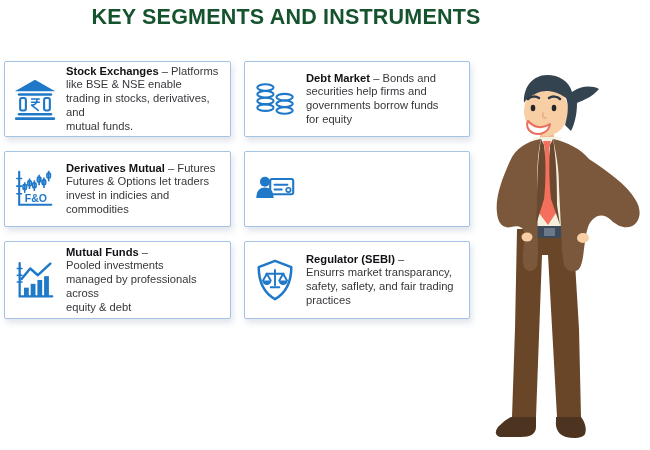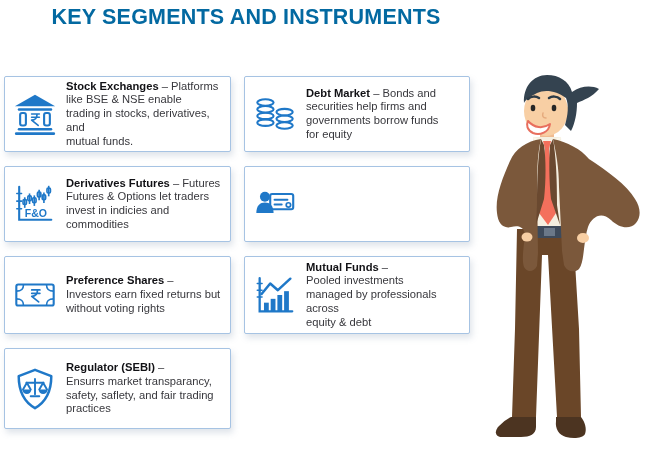--- a/index.html
+++ b/index.html
@@ -6,25 +6,25 @@
   body {
     width:650px; height:450px; position:relative; overflow:hidden;
     background:#ffffff;
     font-family:"Liberation Sans", sans-serif;
   }
   .stage { position:absolute; inset:0; }
 
   .title {
     position:absolute; top:5px; left:0; width:492px;
     text-align:center; font-weight:bold; font-size:21.5px; line-height:1.17;
-    color:#0369a1; letter-spacing:.2px;
+    color:#14532d; letter-spacing:.2px;padding-left:40px;
   }
 
   .cards {
-    position:absolute; left:4px; top:76px;
+    position:absolute; left:4px; top:61px;
     display:grid;
     grid-template-columns:227px 226px;
     grid-template-rows:76px 76px 78px 81px;
     column-gap:13px; row-gap:14px;
   }
   .card {
     background:#ffffff;
     border:1px solid #a6c3e3;
     border-radius:2px;
     box-shadow:2px 4px 6px rgba(110,130,160,.22);
@@ -109,51 +109,36 @@
             <rect x="21.5" y="17.5" width="3.6" height="5" rx="1.2"></rect>
           <path d="M28.3,9 V20"></path>
             <rect x="26.5" y="11.5" width="3.6" height="5" rx="1.2"></rect>
           <path d="M33.3,12 V23"></path>
             <rect x="31.5" y="14.5" width="3.6" height="5" rx="1.2"></rect>
           <path d="M38.3,5 V16"></path>
             <rect x="36.5" y="7.5" width="3.6" height="5" rx="1.2"></rect>
         </g>
         <text x="25" y="38" text-anchor="middle" font-size="11" font-weight="bold" fill="currentColor">F&amp;O</text>
       </svg>
-      <div class="card-text"><b class="card-name">Derivatives Futures</b><span class="card-rest"> – Futures
+      <div class="card-text"><b class="card-name">Derivatives Mutual</b><span class="card-rest"> – Futures
 Futures &amp; Options let traders
 invest in indicies and
 commodities</span></div>
     </div>
 
     <div class="card">
       <svg class="card-icon" viewBox="0 0 48 48">
         <rect x="19" y="13.5" width="24" height="16" rx="2" fill="#ffffff" stroke="currentColor" stroke-width="2.2"></rect>
         <path d="M23.5,19.5 H37 M23.5,24.5 H31" stroke="currentColor" stroke-width="2" stroke-linecap="round"></path>
         <circle cx="38" cy="25" r="2.3" fill="none" stroke="currentColor" stroke-width="1.8"></circle>
         <circle cx="13.5" cy="16.5" r="5.2" fill="currentColor"></circle>
         <path d="M4.5,33.5 C4.5,25.5 8.5,22.5 13.5,22.5 C18.5,22.5 22.5,25.5 22.5,33.5 Z" fill="currentColor"></path>
       </svg>
     </div>
 
-    <div class="card">
-      <svg class="card-icon" viewBox="0 0 48 48">
-        <rect x="4.5" y="13" width="39" height="22" rx="2" fill="none" stroke="currentColor" stroke-width="2.2"></rect>
-        <g fill="none" stroke="currentColor" stroke-width="1.7">
-          <path d="M12,13 C12,18 10,20 4.5,20"></path>
-          <path d="M36,13 C36,18 38,20 43.5,20"></path>
-          <path d="M12,35 C12,30 10,28 4.5,28"></path>
-          <path d="M36,35 C36,30 38,28 43.5,28"></path>
-        </g>
-        <use href="#rupee" transform="translate(19.6,17.2)"></use>
-      </svg>
-      <div class="card-text"><b class="card-name">Preference Shares</b><span class="card-rest"> –
-Investors earn fixed returns but
-without voting rights</span></div>
-    </div>
 
     <div class="card">
       <svg class="card-icon" viewBox="0 0 48 48">
         <path d="M8,6.5 V41 H42" fill="none" stroke="currentColor" stroke-width="2.4" stroke-linecap="round"></path>
         <path d="M5.5,12 H10.5 M5.5,19 H10.5 M5.5,26 H10.5" stroke="currentColor" stroke-width="1.6" stroke-linecap="round"></path>
         <g fill="currentColor">
           <rect x="12.5" y="32" width="5" height="9"></rect>
           <rect x="19.5" y="28" width="5" height="13"></rect>
           <rect x="26.5" y="24" width="5" height="17"></rect>
           <rect x="33.5" y="20" width="5" height="21"></rect>

